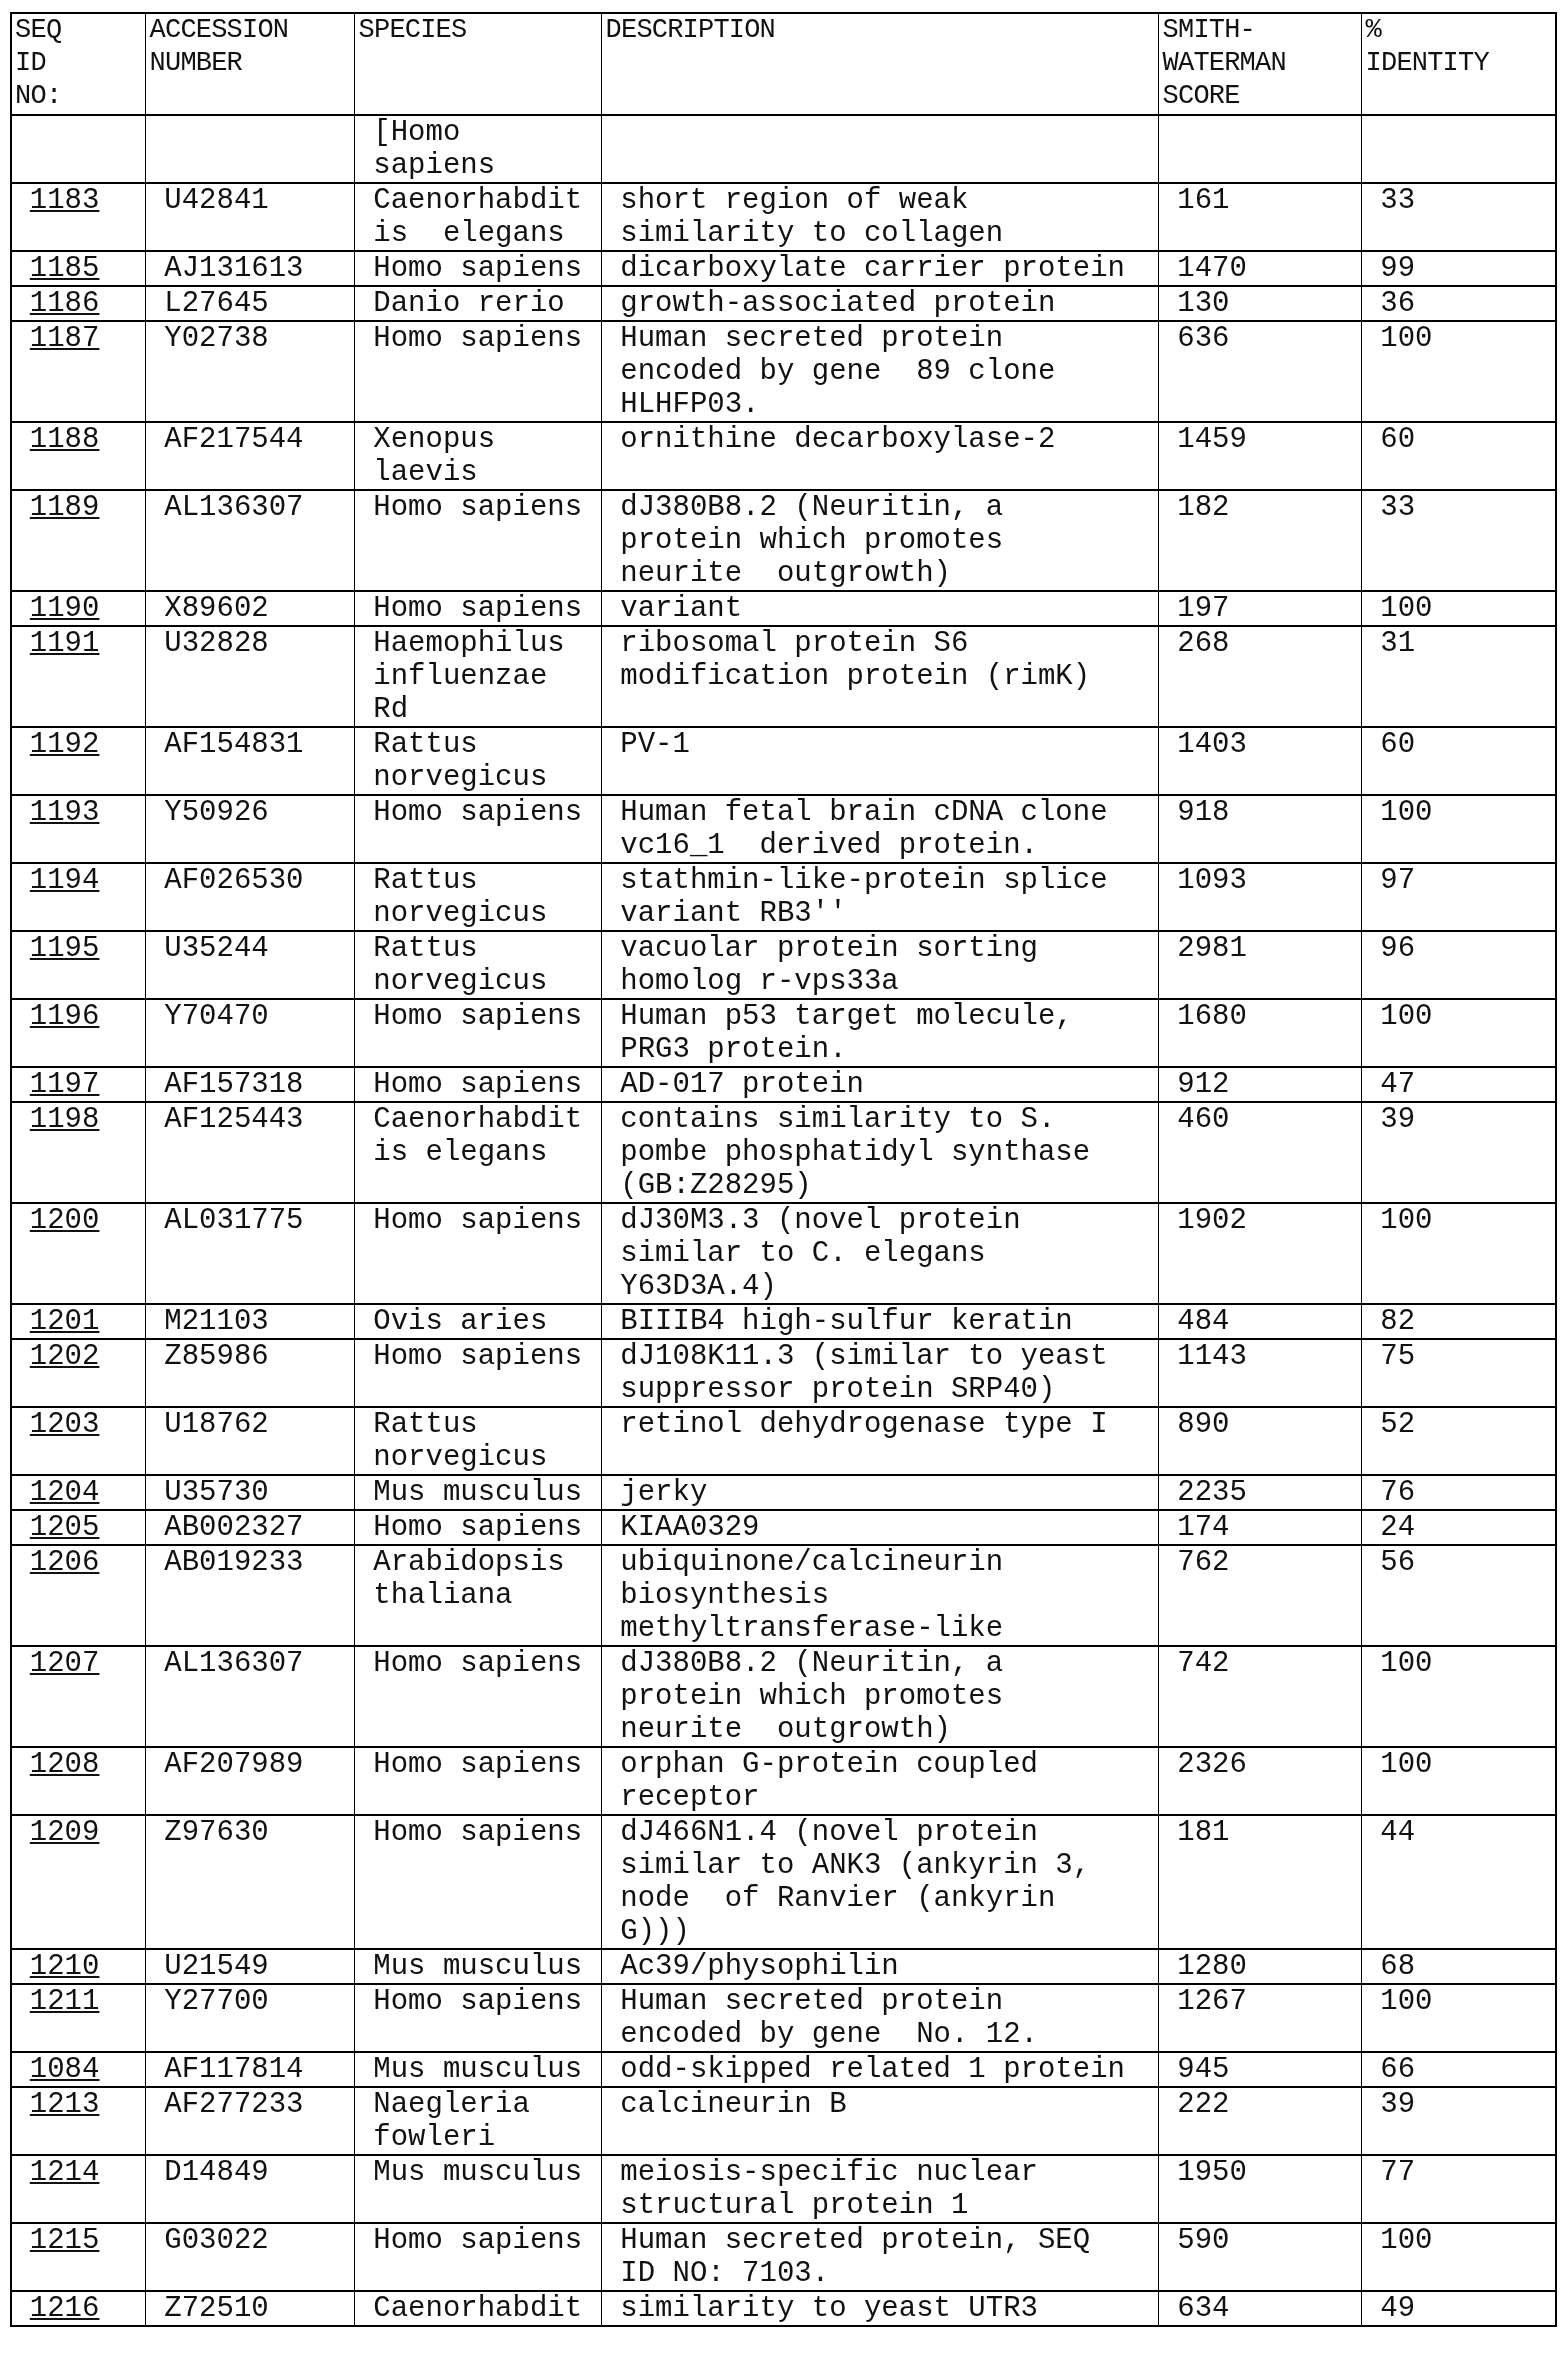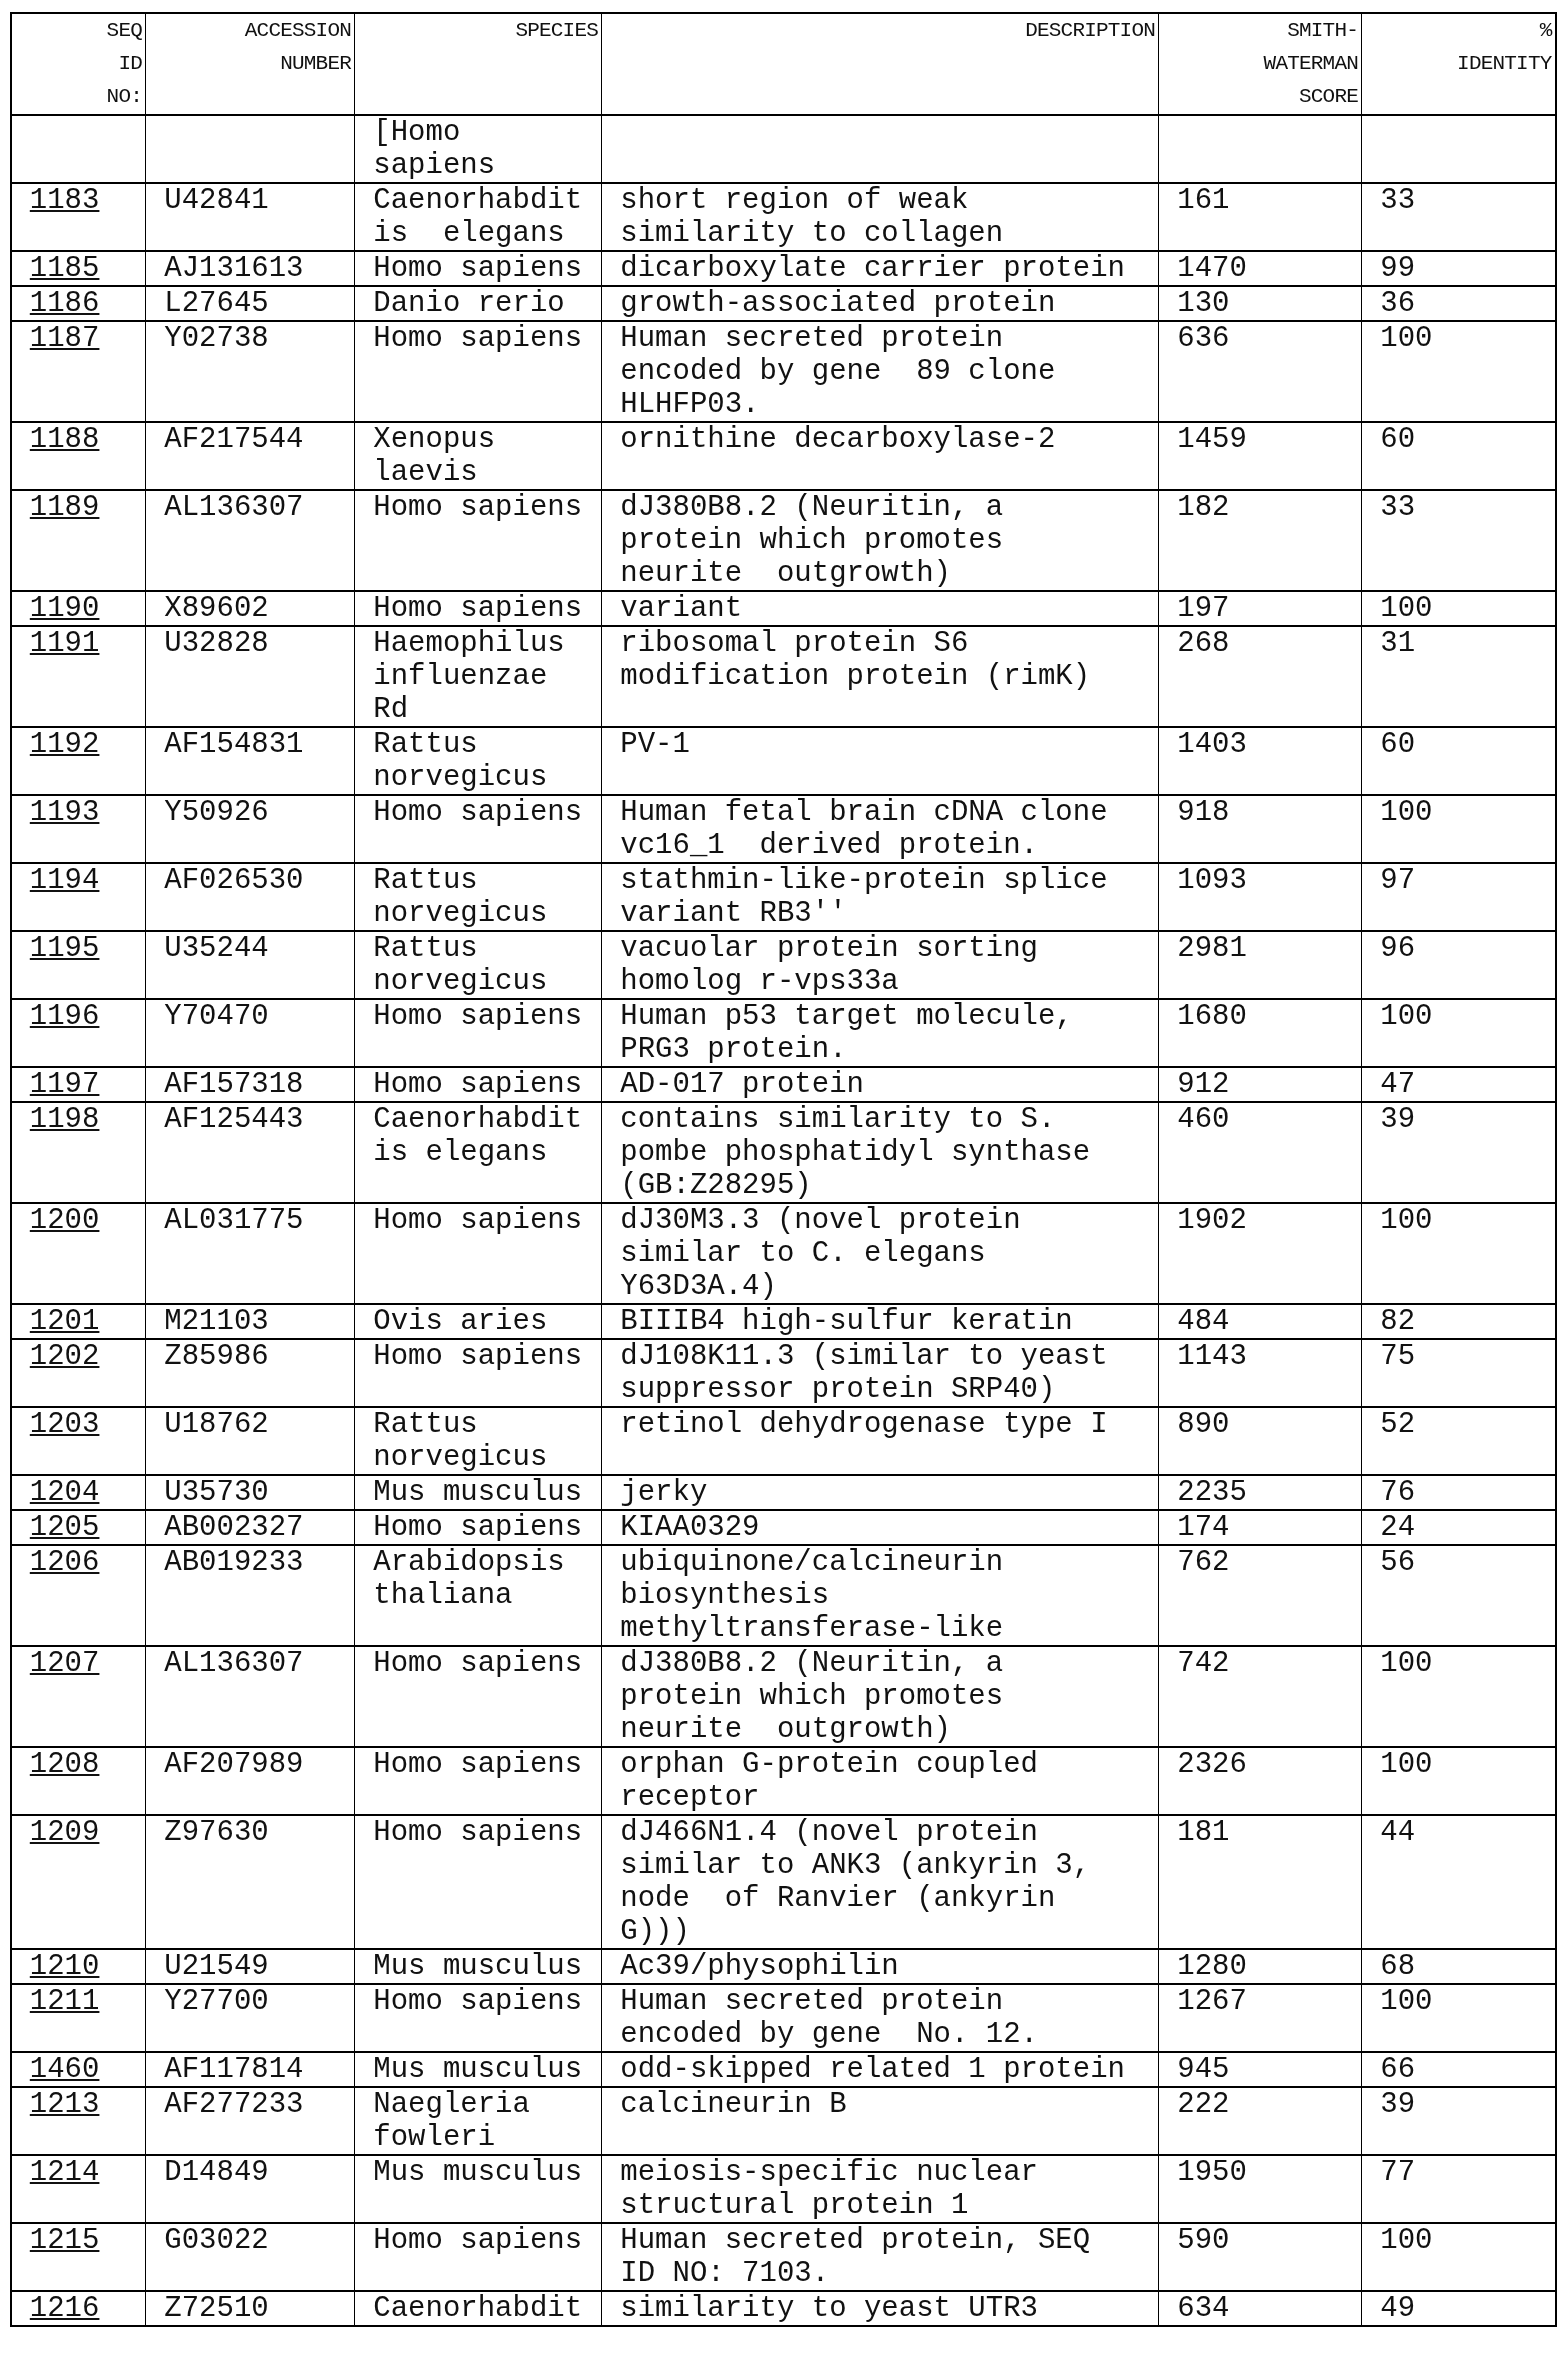--- a/index.html
+++ b/index.html
@@ -40,23 +40,23 @@
     border-top: 2.5px solid #000;
     border-bottom: 2.5px solid #000;
     vertical-align: top;
     font-size: 29px;
     line-height: 33px;
     white-space: pre;
     overflow: hidden;
     font-weight: normal;
   }
   th {
-    text-align: right;
+    text-align: left;
     padding: 0 3.3px 0.8px 3.3px;
-    font-size: 21px;
+    font-size: 27px;
     letter-spacing: -0.8px;
   }
   td {
     text-align: left;
     padding: 0 3.3px 0 18px;
   }
   td.seq { padding-left: 18px; text-decoration: underline; }
   tr.header-row th { height: 97px; }
 </style>
 </head>
@@ -342,21 +342,21 @@
         <tr>
     <td class="seq">1211</td>
     <td>Y27700</td>
     <td>Homo sapiens</td>
     <td>Human secreted protein
 encoded by gene  No. 12.</td>
     <td>1267</td>
     <td>100</td>
   </tr>
         <tr>
-    <td class="seq">1460</td>
+    <td class="seq">1084</td>
     <td>AF117814</td>
     <td>Mus musculus</td>
     <td>odd-skipped related 1 protein</td>
     <td>945</td>
     <td>66</td>
   </tr>
         <tr>
     <td class="seq">1213</td>
     <td>AF277233</td>
     <td>Naegleria

